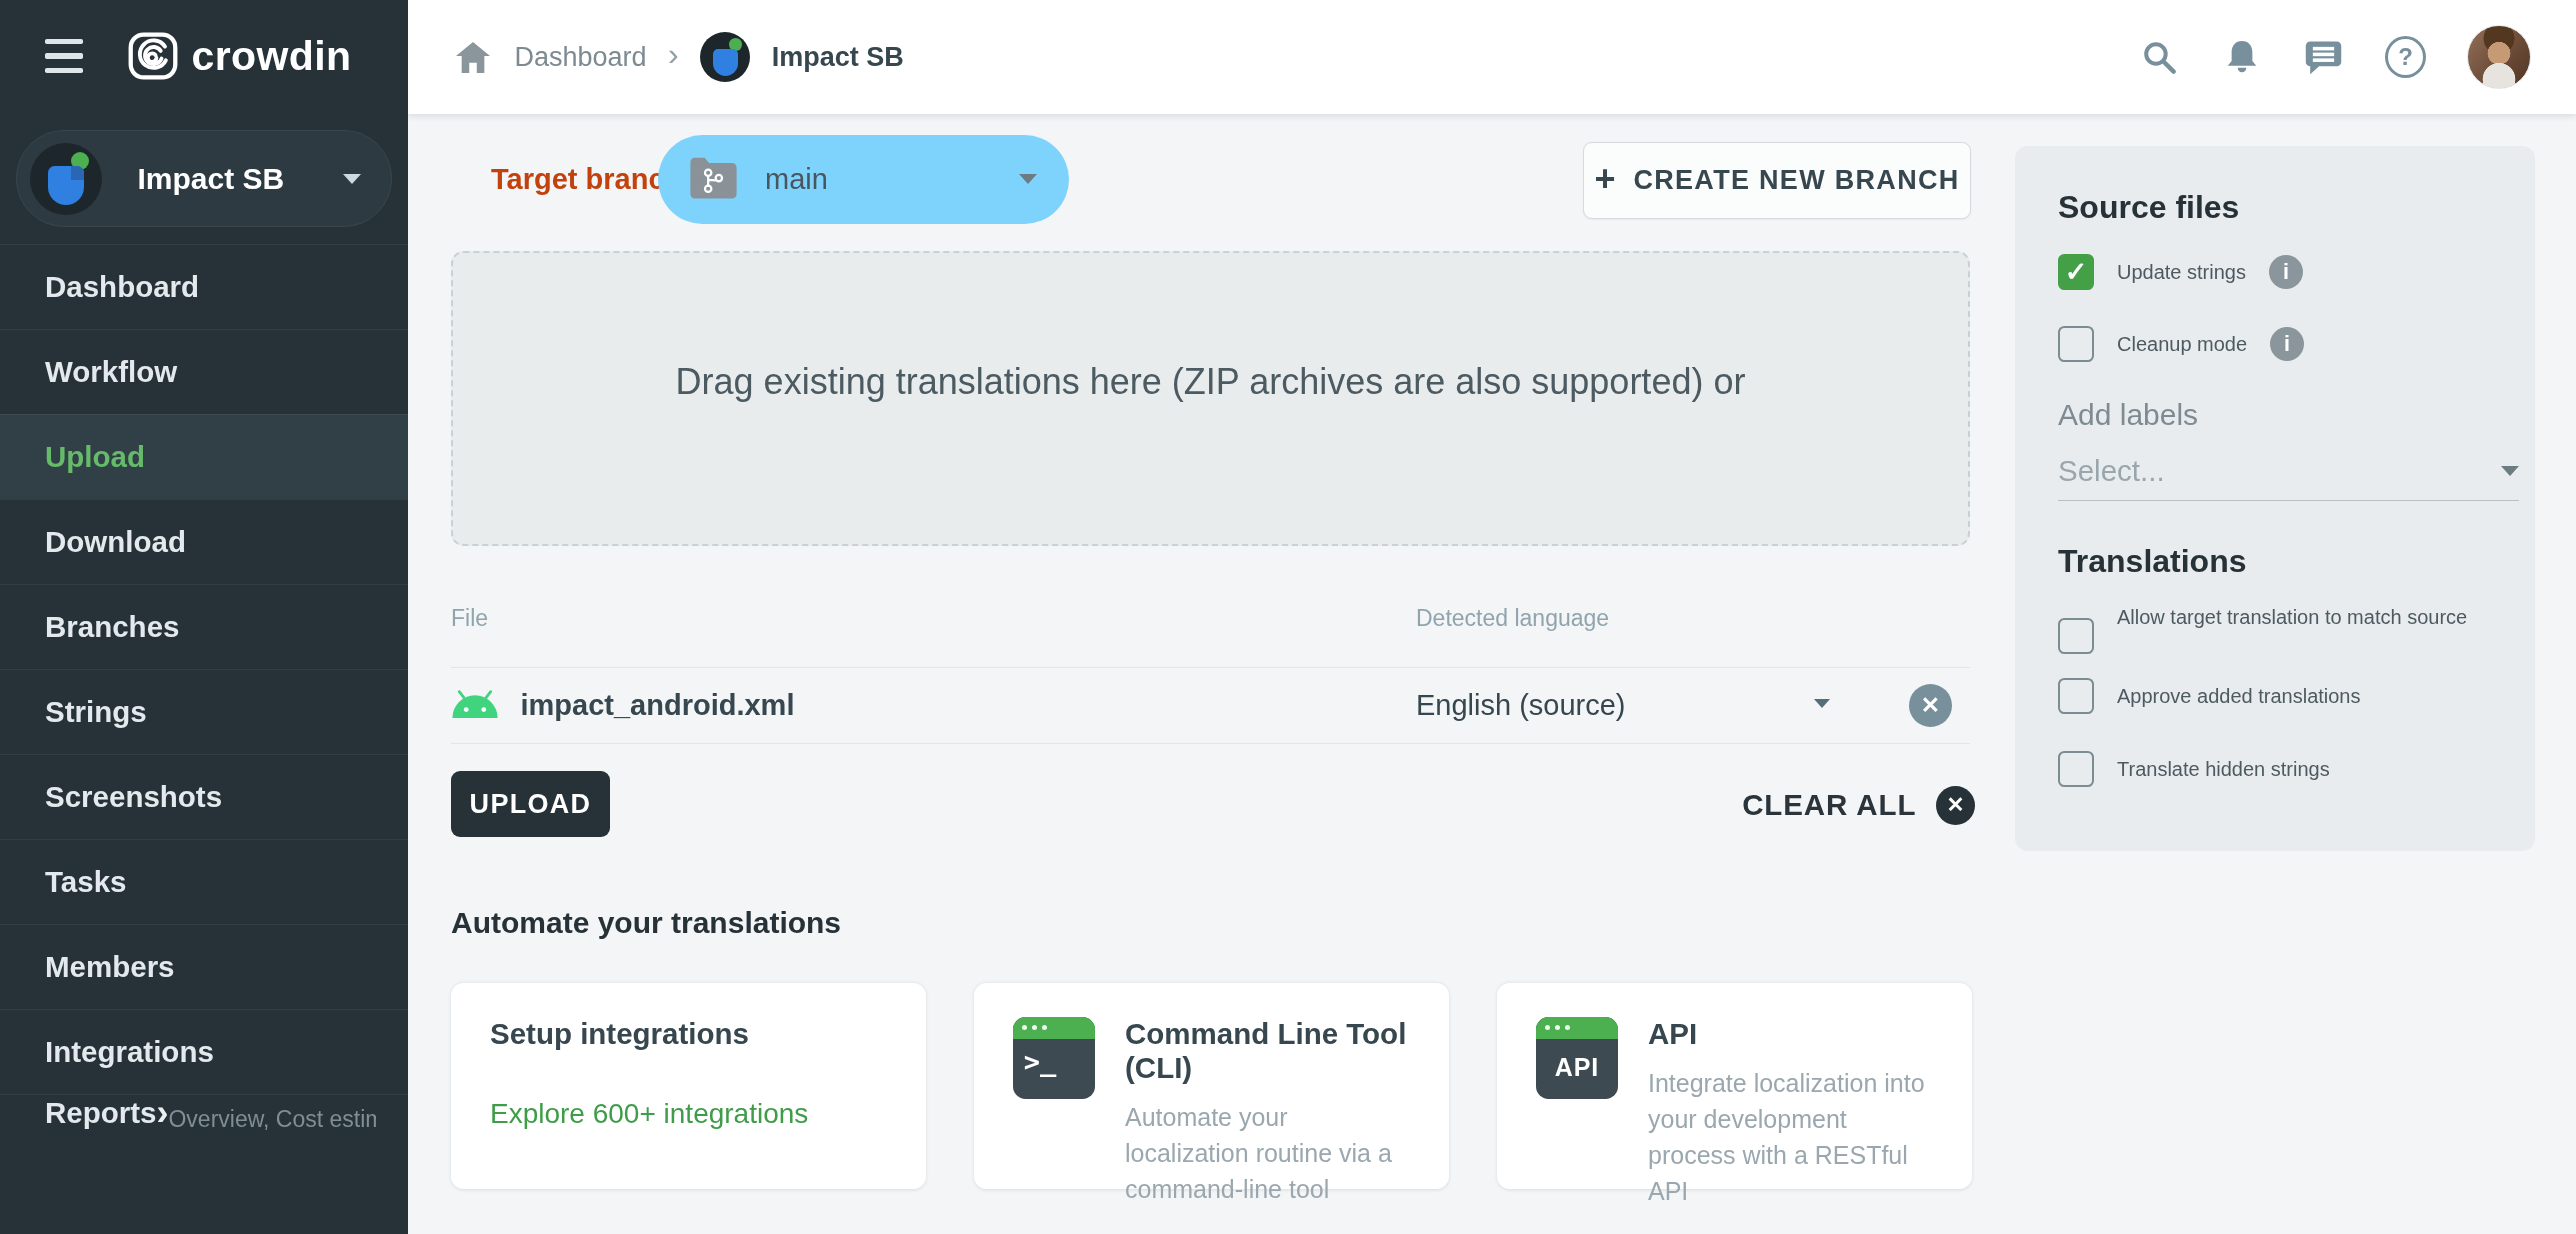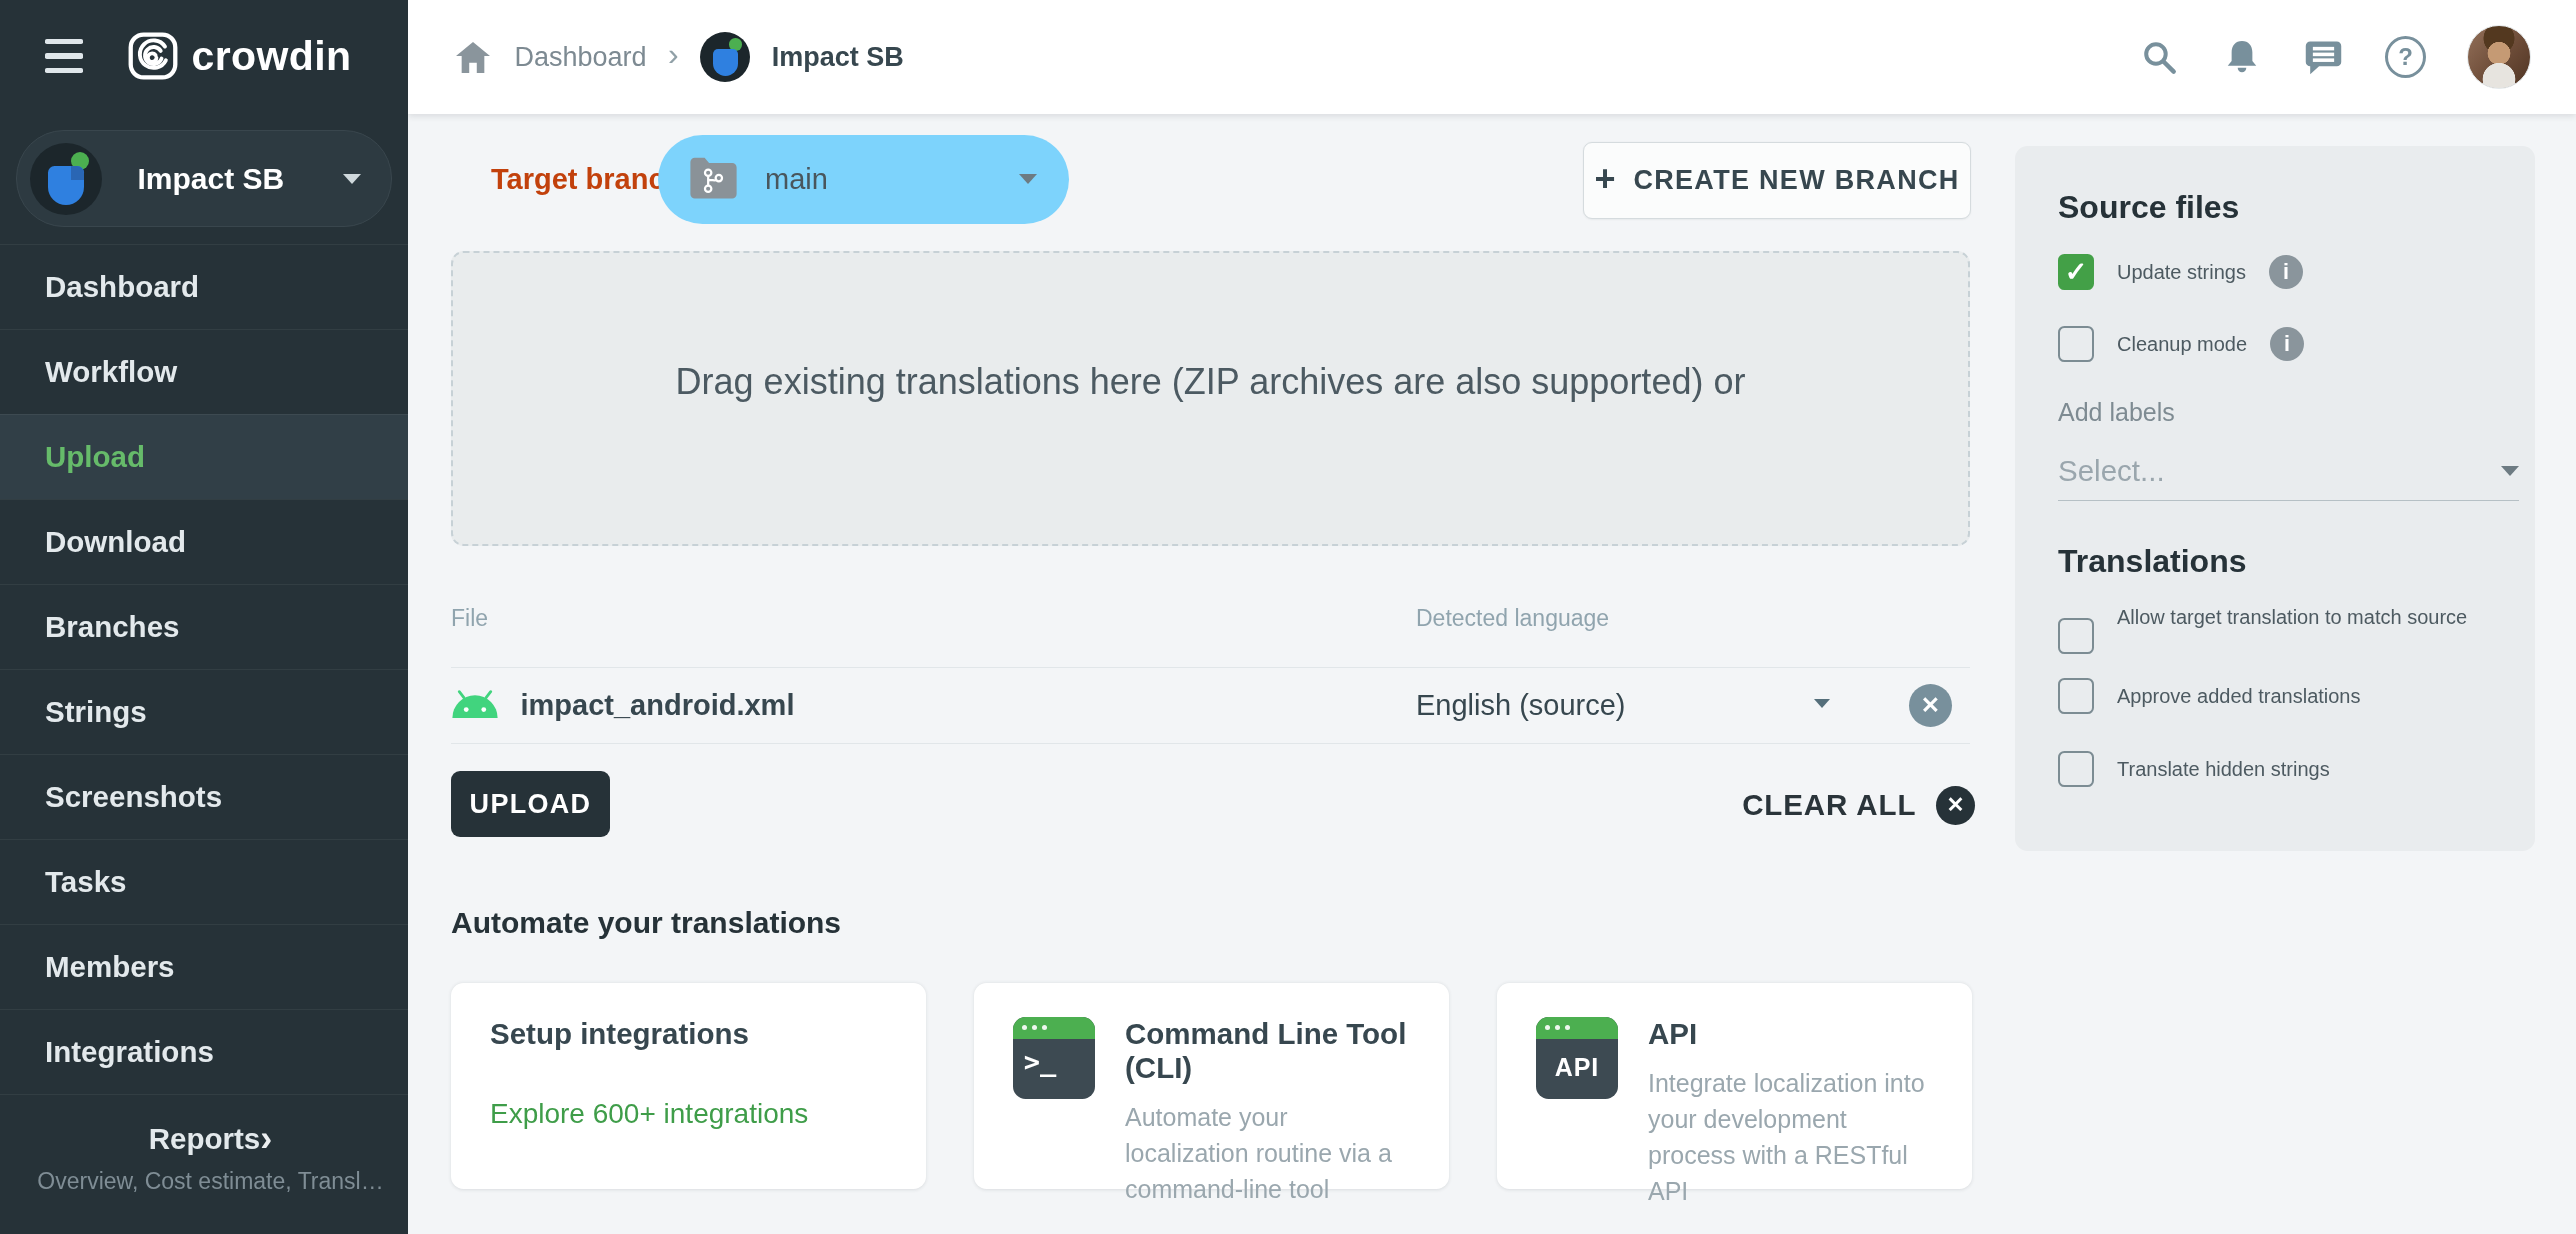--- a/index.html
+++ b/index.html
@@ -15,21 +15,21 @@
   .proj-pill{position:absolute;left:16px;top:130px;width:376px;height:97px;border-radius:48px;background:#2d3a41;border:0.9px solid #39464d;display:flex;align-items:center;box-sizing:border-box;padding:0 30px 0 12.5px;cursor:pointer;}
   .proj-avatar{width:72px;height:72px;border-radius:50%;background:#1c262b;position:relative;flex:none;}
   .proj-avatar .dot{position:absolute;left:41px;top:9px;width:18px;height:18px;border-radius:50%;background:#4caf50;}
   .proj-avatar .drop{position:absolute;left:18px;top:23px;width:36px;height:39px;background:#2f80e0;border-radius:7.2px 7.2px 19.7px 19.7px;}
   .proj-avatar .drop::before{content:"";position:absolute;right:0;top:0;width:12.5px;height:14.3px;background:#2a66b4;border-radius:0 7.2px 0 0;}
   .proj-name{color:#fff;font-size:30px;font-weight:bold;margin-left:36px;flex:1;}
   .caret{width:0;height:0;border-left:9px solid transparent;border-right:9px solid transparent;border-top:10.7px solid #cfd8dc;}
   .nav{position:absolute;left:0;top:244px;width:408px;}
   .nav-item{height:85px;display:flex;align-items:center;padding-left:45px;box-sizing:border-box;border-top:0.9px solid rgba(255,255,255,.06);color:#e3e9ec;font-size:29.5px;font-weight:600;cursor:pointer;}
   .nav-item.active{background:#313f47;color:#66bb6a;}
-  .nav-item.reports{height:127px;flex-direction:column;align-items:center;justify-content:center;padding-right:32px;}
+  .nav-item.reports{height:127px;flex-direction:row;align-items:flex-start;justify-content:center;padding-right:32px;}
   .reports-row{display:flex;align-items:center;justify-content:space-between;}
   .nav-sub{font-size:23px;font-weight:normal;color:#7f8d95;margin-top:10.7px;white-space:nowrap;overflow:hidden;}
   .nav-chevron{color:#eceff1;font-size:36px;font-weight:bold;line-height:1;}
 
   
   .topbar{position:absolute;left:408px;top:0;width:2168px;height:114px;background:#fff;box-shadow:0 2.7px 6.3px rgba(38,50,56,.12);z-index:20;display:flex;align-items:center;}
   .crumbs{display:flex;align-items:center;margin-left:44px;gap:21.5px;}
   .crumb-ws{color:#7d8a92;font-size:27px;cursor:pointer;}
   .crumb-sep{color:#90a0a7;font-size:32px;line-height:1;padding-bottom:5.4px;}
   .crumb-avatar{width:50px;height:50px;border-radius:50%;background:#1c262b;position:relative;}
@@ -89,21 +89,21 @@
   
   .panel{position:absolute;left:1607px;top:32px;width:520px;height:705px;background:#e9ecee;border-radius:12.5px;box-sizing:border-box;}
   .p-title{position:absolute;left:43px;font-size:32px;font-weight:bold;color:#263238;}
   .p-title.t1{top:43px;} .p-title.t2{top:397px;}
   .cb-row{position:absolute;left:43px;display:flex;align-items:center;gap:23px;}
   .checkbox{flex:none;width:36px;height:36px;box-sizing:border-box;border:2.7px solid #7c8c93;border-radius:6.3px;background:transparent;cursor:pointer;display:flex;align-items:center;justify-content:center;}
   .checkbox.checked{background:#43a047;border-color:#43a047;color:#fff;font-size:27px;font-weight:bold;}
   .cb-label{font-size:20px;color:#4d5a61;line-height:38px;}
   .info{flex:none;width:34px;height:34px;border-radius:50%;background:#8a959c;color:#fff;font-size:21.5px;font-weight:bold;display:flex;align-items:center;justify-content:center;cursor:pointer;}
   .row-upd{top:107px;} .row-cln{top:179px;}
-  .add-labels{position:absolute;left:43px;top:252px;font-size:25px;color:#7e8b92;}
+  .add-labels{position:absolute;left:43px;top:252px;font-size:30px;color:#7e8b92;}
   .labels-select{position:absolute;left:43px;right:16px;top:295px;height:59px;border-bottom:1.8px solid #b6c0c5;display:flex;align-items:center;cursor:pointer;}
   .labels-select .ph{font-size:29.5px;color:#9aa6ad;flex:1;}
   .row-allow{top:452px;align-items:flex-start;}
   .row-allow .checkbox{margin-top:19.7px;}
   .row-allow .cb-label{width:385px;}
   .row-appr{top:531px;} .row-hid{top:604px;}
 
   svg{display:block;}
 </style>
 </head>

